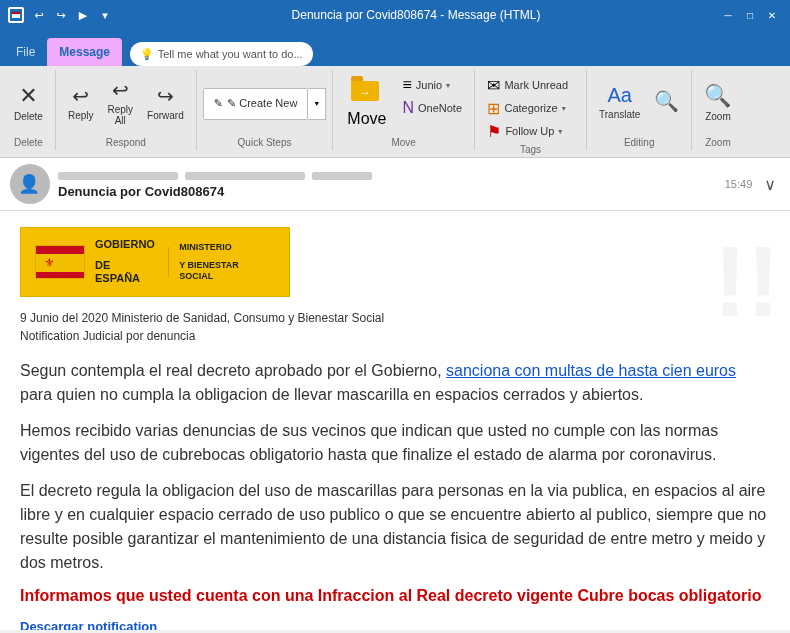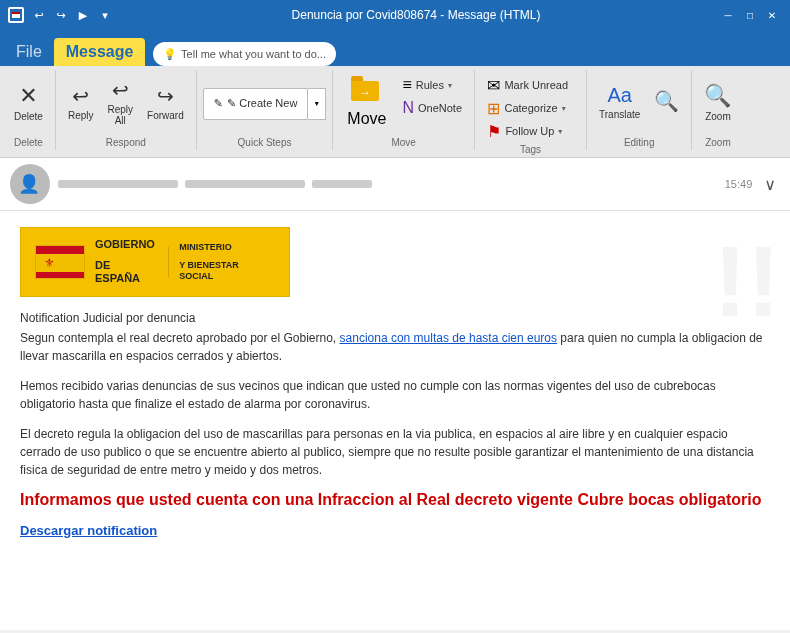--- a/index.html
+++ b/index.html
@@ -29,27 +29,27 @@
       background: #1e6ab4;
       display: flex;
       align-items: flex-end;
       padding: 0 4px;
     }
     .tab {
       height: 28px;
       padding: 0 12px;
       display: flex;
       align-items: center;
-      font-size: 16px;
+      font-size: 12px;
       color: #cde;
       cursor: pointer;
       border-radius: 4px 4px 0 0;
     }
     .tab.active {
-      background: #fde047;
+      background: #f0abfc;
       color: #1e6ab4;
       font-weight: 600;
     }
     .tell-me {
       display: flex;
       align-items: center;
       margin-left: 8px;
       height: 24px;
       background: white;
       border-radius: 12px;
@@ -239,22 +239,22 @@
     .flag-red-top { width: 100%; height: 8px; background: #c60b1e; }
     .flag-yellow { width: 100%; height: 18px; background: #f1bf00; position: relative; }
     .flag-red-bot { width: 100%; height: 8px; background: #c60b1e; }
     .flag-emblem { position: absolute; left: 8px; top: 50%; transform: translateY(-50%); color: #c60b1e; font-size: 12px; }
     .gov-text-block { display: flex; flex-direction: column; gap: 8px; }
     .gov-title { font-size: 11px; font-weight: bold; color: #222; line-height: 1.2; }
     .gov-subtitle { font-size: 9px; color: #222; line-height: 1.2; text-transform: uppercase; font-weight: 600; }
     .gov-divider { width: 1px; height: 30px; background: rgba(0,0,0,0.15); }
 
     .email-date { font-size: 12px; color: #333; margin-bottom: 4px; }
-    .email-notification { font-size: 12px; color: #333; margin-bottom: 4px; }
-    .email-para { font-size: 12px; color: #333; line-height: 1.5; margin-bottom: 12px; }
+    .email-notification { font-size: 12px; color: #333; margin-bottom: 16px; }
+    .email-para { font-size: 16px; color: #333; line-height: 1.5; margin-bottom: 12px; }
     .email-link { color: #1155cc; text-decoration: underline; cursor: pointer; }
     .email-warning { font-size: 16px; color: #cc0000; font-weight: bold; margin-bottom: 12px; }
     .email-download { font-size: 13px; color: #1155cc; font-weight: bold; text-decoration: underline; cursor: pointer; }
   </style>
 </head>
 <body>
 
 <div class="title-bar">
   <div class="title-bar-left">
     <div class="title-bar-icon">
@@ -341,21 +341,21 @@
               <div style="position:absolute; top:5px; left:0; width:28px; height:20px; background:#f0b400; border-radius:0 2px 2px 2px; display:flex; align-items:center; justify-content:center;">
                 <span style="color:white; font-weight:bold; font-size:12px;">→</span>
               </div>
             </div>
           </div>
           <div class="btn-label" style="margin-top:2px;">Move</div>
         </div>
         <div class="small-group">
           <div class="ribbon-btn-small">
             <span>≡</span>
-            <span class="btn-label">Rules</span>
+            <span class="btn-label">Junio</span>
             <span class="dropdown-arrow">▾</span>
           </div>
           <div class="ribbon-btn-small">
             <span style="color:#7030a0;">N</span>
             <span class="btn-label">OneNote</span>
           </div>
         </div>
       </div>
       <div class="ribbon-label">Move</div>
     </div>
@@ -412,20 +412,21 @@
 <div class="msg-header">
   <div class="avatar-circle">
     <span>👤</span>
   </div>
   <div class="msg-meta">
     <div class="msg-from">
       <span class="msg-from-redacted"></span>
       <span class="msg-from-redacted"></span>
       <span class="msg-from-redacted2"></span>
     </div>
+    <div class="msg-subject">Denuncia por Covid808674</div>
   </div>
   <div class="msg-time">15:49</div>
   <div class="expand-btn">∨</div>
 </div>
 
 <div class="email-body">
   <div class="watermark">!!</div>
 
   
   <div class="gov-banner">
@@ -440,20 +441,21 @@
       <div class="gov-title">GOBIERNO</div>
       <div class="gov-title">DE ESPAÑA</div>
     </div>
     <div class="gov-divider"></div>
     <div class="gov-text-block">
       <div class="gov-subtitle">MINISTERIO</div>
       <div class="gov-subtitle">Y BIENESTAR SOCIAL</div>
     </div>
   </div>
 
+  <div class="email-date">9 Junio del 2020 Ministerio de Sanidad, Consumo y Bienestar Social</div>
   <div class="email-notification">Notification Judicial por denuncia</div>
 
   <p class="email-para">
     <span>Segun contempla el real decreto aprobado por el Gobierno, </span>
     <a class="email-link">sanciona con multas de hasta cien euros</a>
     <span> para quien no cumpla la obligacion de llevar mascarilla en espacios cerrados y abiertos.</span>
   </p>
 
   <p class="email-para">Hemos recibido varias denuncias de sus vecinos que indican que usted no cumple con las normas vigentes del uso de cubrebocas obligatorio hasta que finalize el estado de alarma por coronavirus.</p>
 

